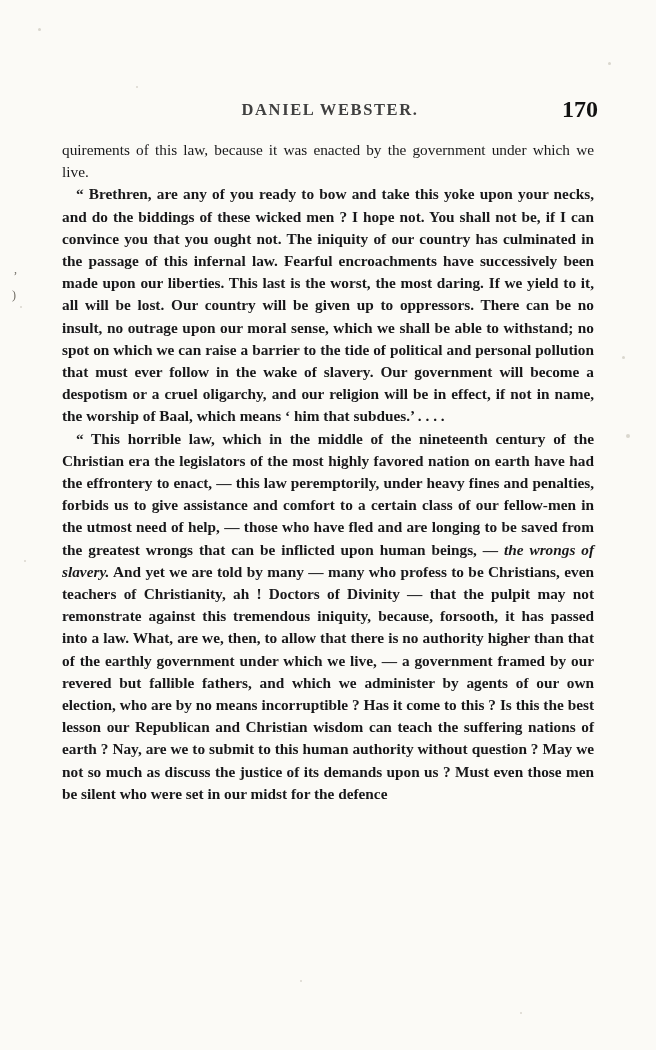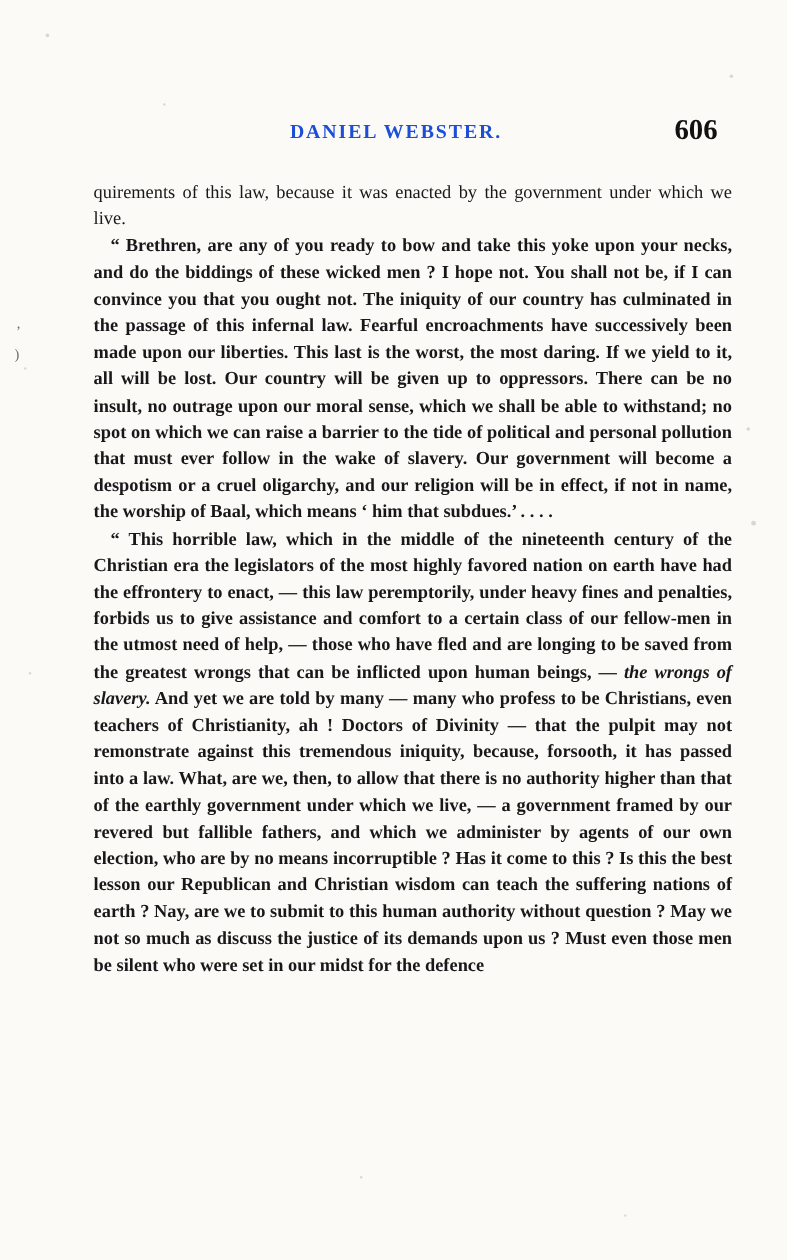--- a/index.html
+++ b/index.html
@@ -37,42 +37,41 @@
   }
   .running-head {
     position: absolute;
     left: 50%;
     transform: translateX(-50%);
     top: 0;
     font-family: "Liberation Serif", serif;
     font-size: 16.5px;
     letter-spacing: 1.6px;
     font-weight: 700;
-    color: #1d4ed8;
+    color: #404040;
     white-space: nowrap;
   }
   .page-number {
     position: absolute;
     right: 0;
     top: -4px;
     font-family: "Liberation Serif", serif;
     font-size: 24px;
     font-weight: 700;
     color: #111111;
   }
   .body-text {
     position: absolute;
-    top: 150px;
+    top: 139px;
     left: 62px;
     width: 532px;
     font-size: 15.3px;
     line-height: 22.2px;
     text-align: justify;
     color: #18181a;
-    margin-left: 16px;
   }
   .body-text p {
     margin: 0;
   }
   .indent {
     text-indent: 14px;
     font-weight: bold;
   }
   .it {
     font-style: italic;
@@ -96,21 +95,21 @@
   <div class="speck" style="top:434px;left:626px;width:4px;height:4px;"></div>
   <div class="speck" style="top:560px;left:24px;width:2px;height:2px;"></div>
   <div class="speck" style="top:980px;left:300px;width:2px;height:2px;"></div>
   <div class="speck" style="top:1012px;left:520px;width:2px;height:2px;"></div>
 
   <div class="marginal" style="top:262px;left:14px;">,</div>
   <div class="marginal" style="top:288px;left:12px;">)</div>
 
   <div class="header">
     <div class="running-head">DANIEL  WEBSTER.</div>
-    <div class="page-number">606</div>
+    <div class="page-number">170</div>
   </div>
 
   <div class="body-text">
     <p>quirements of this law, because it was enacted by the government under which we live.</p>
     <p class="indent">“ Brethren, are any of you ready to bow and take this yoke upon your necks, and do the biddings of these wicked men ? I hope not.  You shall not be, if I can convince you that you ought not.  The iniquity of our country has culminated in the passage of this infernal law.  Fearful encroachments have successively been made upon our liberties.  This last is the worst, the most daring.  If we yield to it, all will be lost. Our country will be given up to oppressors.  There can be no insult, no outrage upon our moral sense, which we shall be able to withstand; no spot on which we can raise a barrier to the tide of political and personal pollution that must ever follow in the wake of slavery.  Our government will become a despotism or a cruel oligarchy, and our religion will be in effect, if not in name, the worship of Baal, which means ‘ him that subdues.’ . . . .</p>
     <p class="indent"><span>“ This horrible law, which in the middle of the nineteenth century of the Christian era the legislators of the most highly favored nation on earth have had the effrontery to enact, — this law peremptorily, under heavy fines and penalties, forbids us to give assistance and comfort to a certain class of our fellow-men in the utmost need of help, — those who have fled and are longing to be saved from the greatest wrongs that can be inflicted upon human beings, — </span><span class="it">the wrongs of slavery.</span><span>  And yet we are told by many — many who profess to be Christians, even teachers of Christianity, ah ! Doctors of Divinity — that the pulpit may not remonstrate against this tremendous iniquity, because, forsooth, it has passed into a law.  What, are we, then, to allow that there is no authority higher than that of the earthly government under which we live, — a government framed by our revered but fallible fathers, and which we administer by agents of our own election, who are by no means incorruptible ?  Has it come to this ?  Is this the best lesson our Republican and Christian wisdom can teach the suffering nations of earth ?  Nay, are we to submit to this human authority without question ?  May we not so much as discuss the justice of its demands upon us ?  Must even those men be silent who were set in our midst for the defence</span></p>
   </div>
 
 </div>
 

